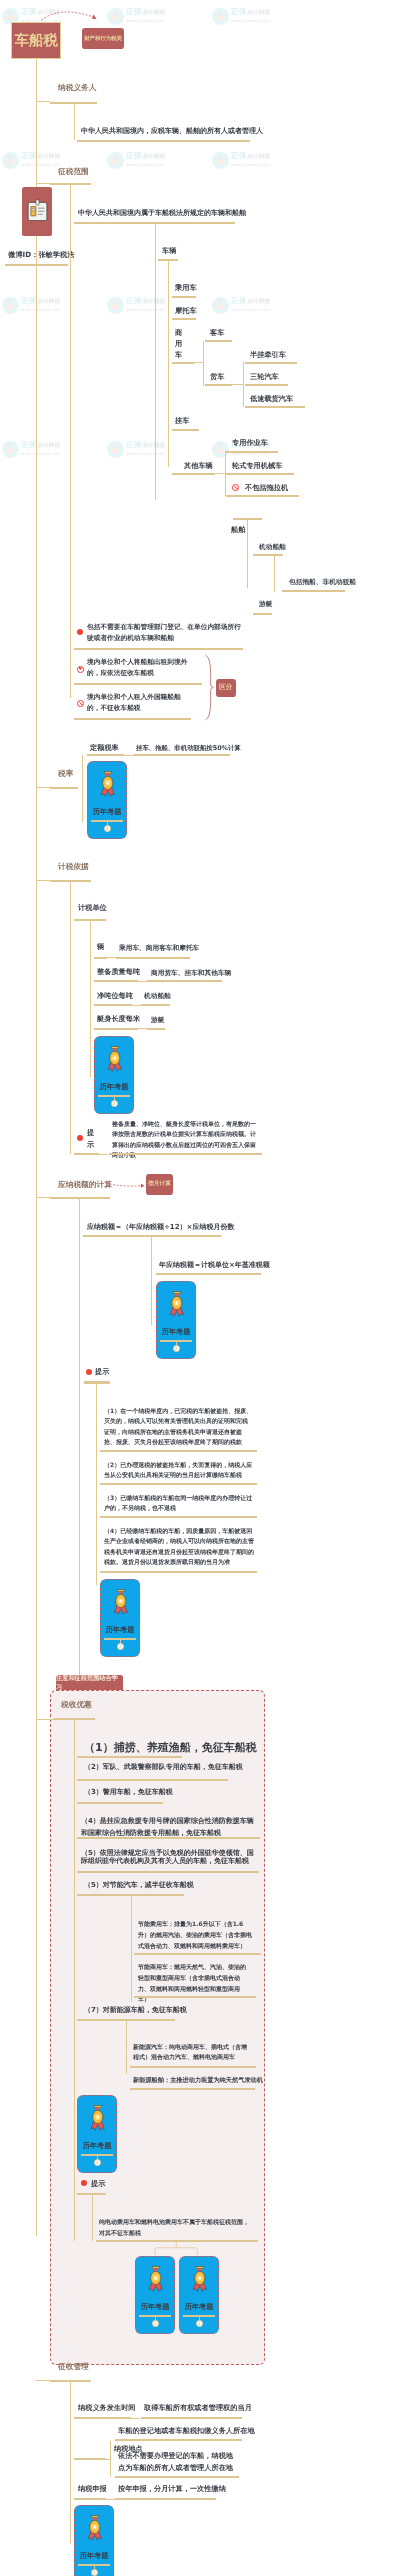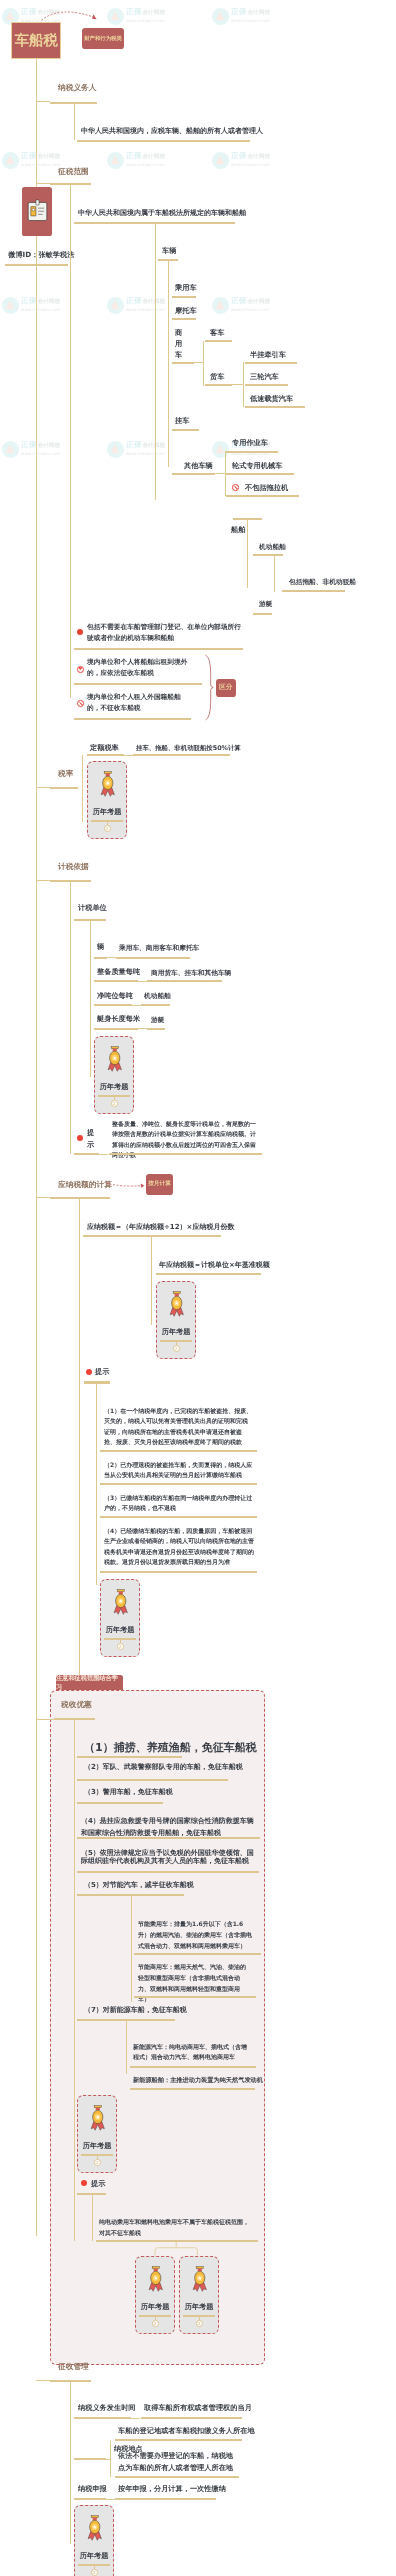--- a/index.html
+++ b/index.html
@@ -22,21 +22,21 @@
   .l1 { position: absolute; color: #8e735f; font-size: 7.7px; font-weight: bold; white-space: nowrap; }
   .t { position: absolute; color: #3a3f47; font-size: 7.2px; font-weight: bold; white-space: nowrap; }
   .tm { position: absolute; color: #3a3f47; font-size: 6.7px; font-weight: bold; line-height: 10.8px; }
   .tsm { position: absolute; color: #3a3f47; font-size: 6px; font-weight: bold; line-height: 10.3px; }
 
   .dot { position: absolute; width: 6.2px; height: 6.2px; border-radius: 50%; background: #ef4136; }
   .ban { position: absolute; width: 6.7px; height: 6.7px; border-radius: 50%; border: 1.3px solid #ef4136; }
   .ban:after { content: ""; position: absolute; left: 0.5px; top: 1.5px; width: 3.6px; height: 1px; background: #ef4136; transform: rotate(45deg); }
   .heart-ring { position: absolute; width: 6.7px; height: 6.7px; border-radius: 50%; border: 1.3px solid #ef4136; color: #ef4136; font-size: 4.1px; line-height: 4.1px; text-align: center; }
 
-  .exam { position: absolute; width: 40px; height: 78px; border: 1px dashed #c55a5a; border-radius: 6.2px; background: #e5e5e5; }
+  .exam { position: absolute; width: 40px; height: 78px; border: 1px dashed #c55a5a; border-radius: 6.2px; background: #0ea5e9; }
   .exam .medal { position: absolute; left: 10.8px; top: 9.3px; width: 17.5px; height: 27px; }
   .exam .lbl { position: absolute; left: 0; width: 100%; top: 45px; text-align: center; font-size: 7.2px; font-weight: bold; color: #3a3f47; }
   .exam .bar { position: absolute; left: 3.1px; right: 3.1px; top: 58px; height: 2.1px; background: #ddc68f; }
   .exam .stem { position: absolute; left: 19px; top: 60px; width: 0.5px; height: 3.1px; background: #ddc68f; }
   .exam .num { position: absolute; left: 16px; top: 63px; width: 6.7px; height: 6.7px; border-radius: 50%; border: 0.5px solid #ddc68f; background: #fff; font-size: 4.1px; color: #c9b070; text-align: center; line-height: 5.7px; }
   .grouptag { position: absolute; left: 56px; top: 1675px; width: 67px; height: 15.5px; background: #b55e5c; color: #f7e6d5; font-size: 6.2px; font-weight: bold; border-radius: 2.6px 2.6px 0 0; display: flex; align-items: center; justify-content: center; }
   .bigbox { position: absolute; left: 50px; top: 1690px; width: 215px; height: 675px; border: 1px dashed #c55a5a; border-radius: 6.2px; background: #f5efef; }
 
   .brace { position: absolute; }
 </style>

